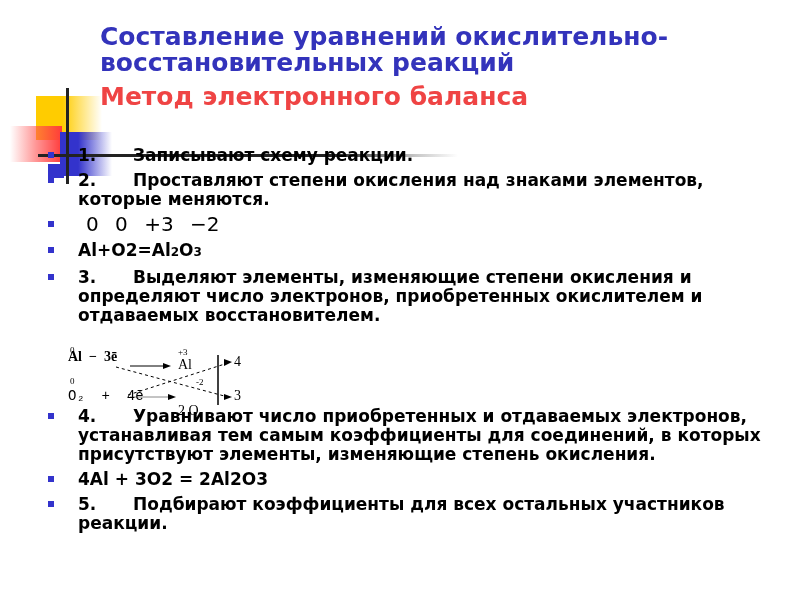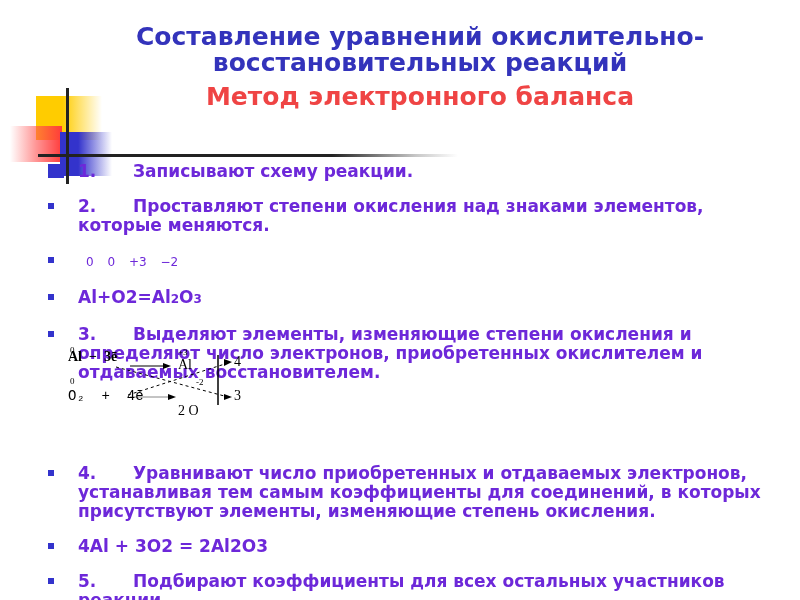--- a/index.html
+++ b/index.html
@@ -10,30 +10,30 @@
                background:linear-gradient(to right,#ffcc00 0%,#ffcc00 40%,rgba(255,204,0,0) 100%); }
   .sq-red { left:10px; top:126px; width:52px; height:36px;
             background:linear-gradient(to left,#ff3b3b 0%,rgba(255,80,80,0.6) 50%,rgba(255,255,255,0) 100%); }
   .sq-blue { left:60px; top:132px; width:52px; height:44px;
              background:linear-gradient(to right,#3333cc 0%,#3333cc 35%,rgba(51,51,204,0) 100%); }
   .sq-blue-small { left:48px; top:164px; width:16px; height:14px; background:#3333cc; }
   .vline { left:66px; top:88px; width:3px; height:96px; background:#222; }
   .hline { left:38px; top:154px; width:420px; height:3px;
            background:linear-gradient(to right,#222 0%,#222 70%,rgba(34,34,34,0.25) 90%,rgba(255,255,255,0) 100%); }
 
-  .title-block { position:absolute; left:100px; top:24px; width:640px; text-align:center; }
+  .title-block { position:absolute; left:100px; top:24px; width:640px; }
   .title { color:#3333bb; font-weight:bold; font-size:25px; line-height:26px; }
   .subtitle { color:#ef4444; font-weight:bold; font-size:25px; line-height:30px; margin-top:6px; }
 
   .list { position:absolute; left:48px; top:146px; width:720px; margin:0; padding:0; list-style:none; }
-  .item { position:relative; padding-left:30px; font-weight:bold; font-size:17px; line-height:19px; color:#6d28d9; margin-bottom:6px;margin-top:16px; }
+  .item { position:relative; padding-left:30px; font-weight:bold; font-size:17px; line-height:19px; color:#000000; margin-bottom:6px; }
   .bullet { position:absolute; left:0; top:6px; width:6px; height:6px; background:#3333cc; }
   .num { display:inline-block; width:55px; }
   sub.s { font-size:12px; vertical-align:baseline; font-weight:bold; }
-  .ox { font-weight:normal; font-size:12px; word-spacing:10px; padding-left:8px; }
+  .ox { font-weight:normal; font-size:20px; word-spacing:10px; padding-left:8px; }
 
   .diagram { position:absolute; left:68px; top:345px; width:180px; height:62px; font-family:"Liberation Serif", serif; font-size:14px; color:#000; }
   .diagram .t { position:absolute; }
   .diagram .sm { font-size:9px; }
 </style>
 </head>
 <body>
 
 <div class="deco sq-yellow"></div>
 <div class="deco sq-red"></div>

